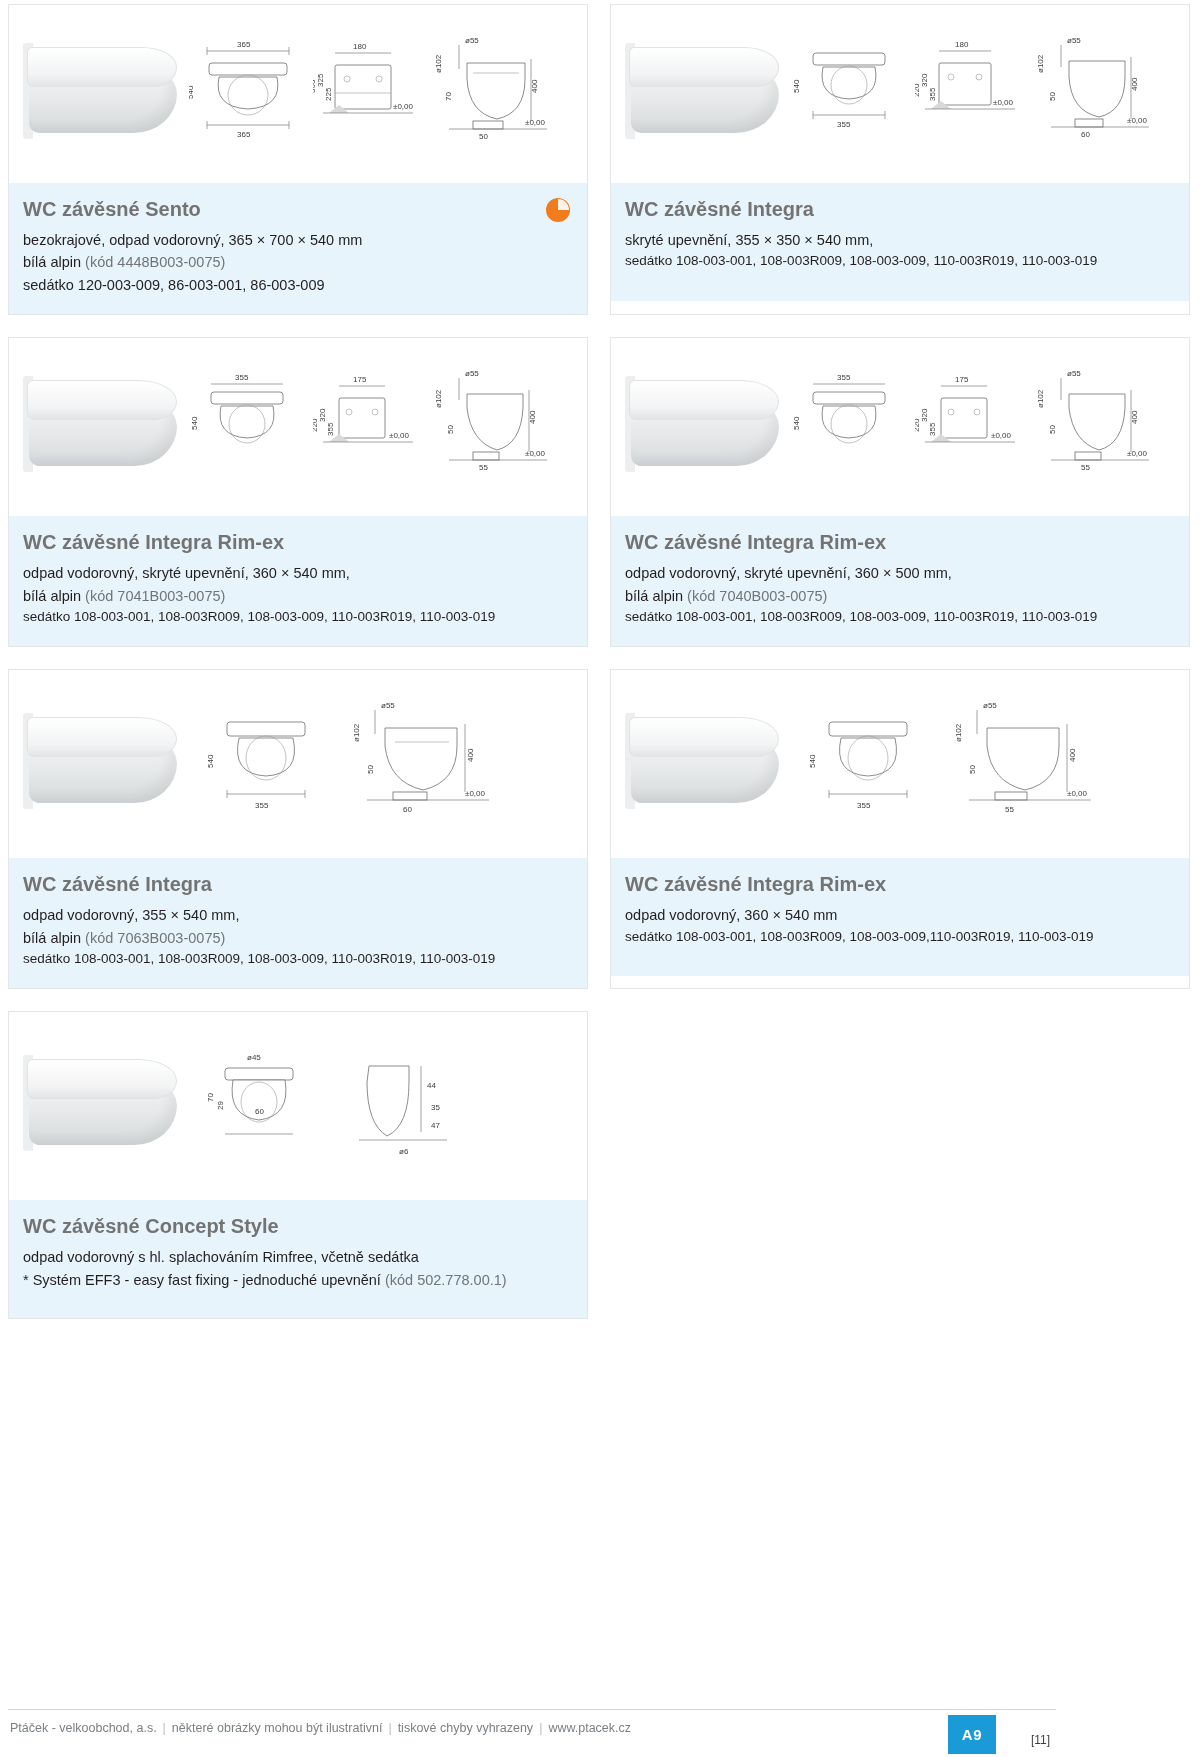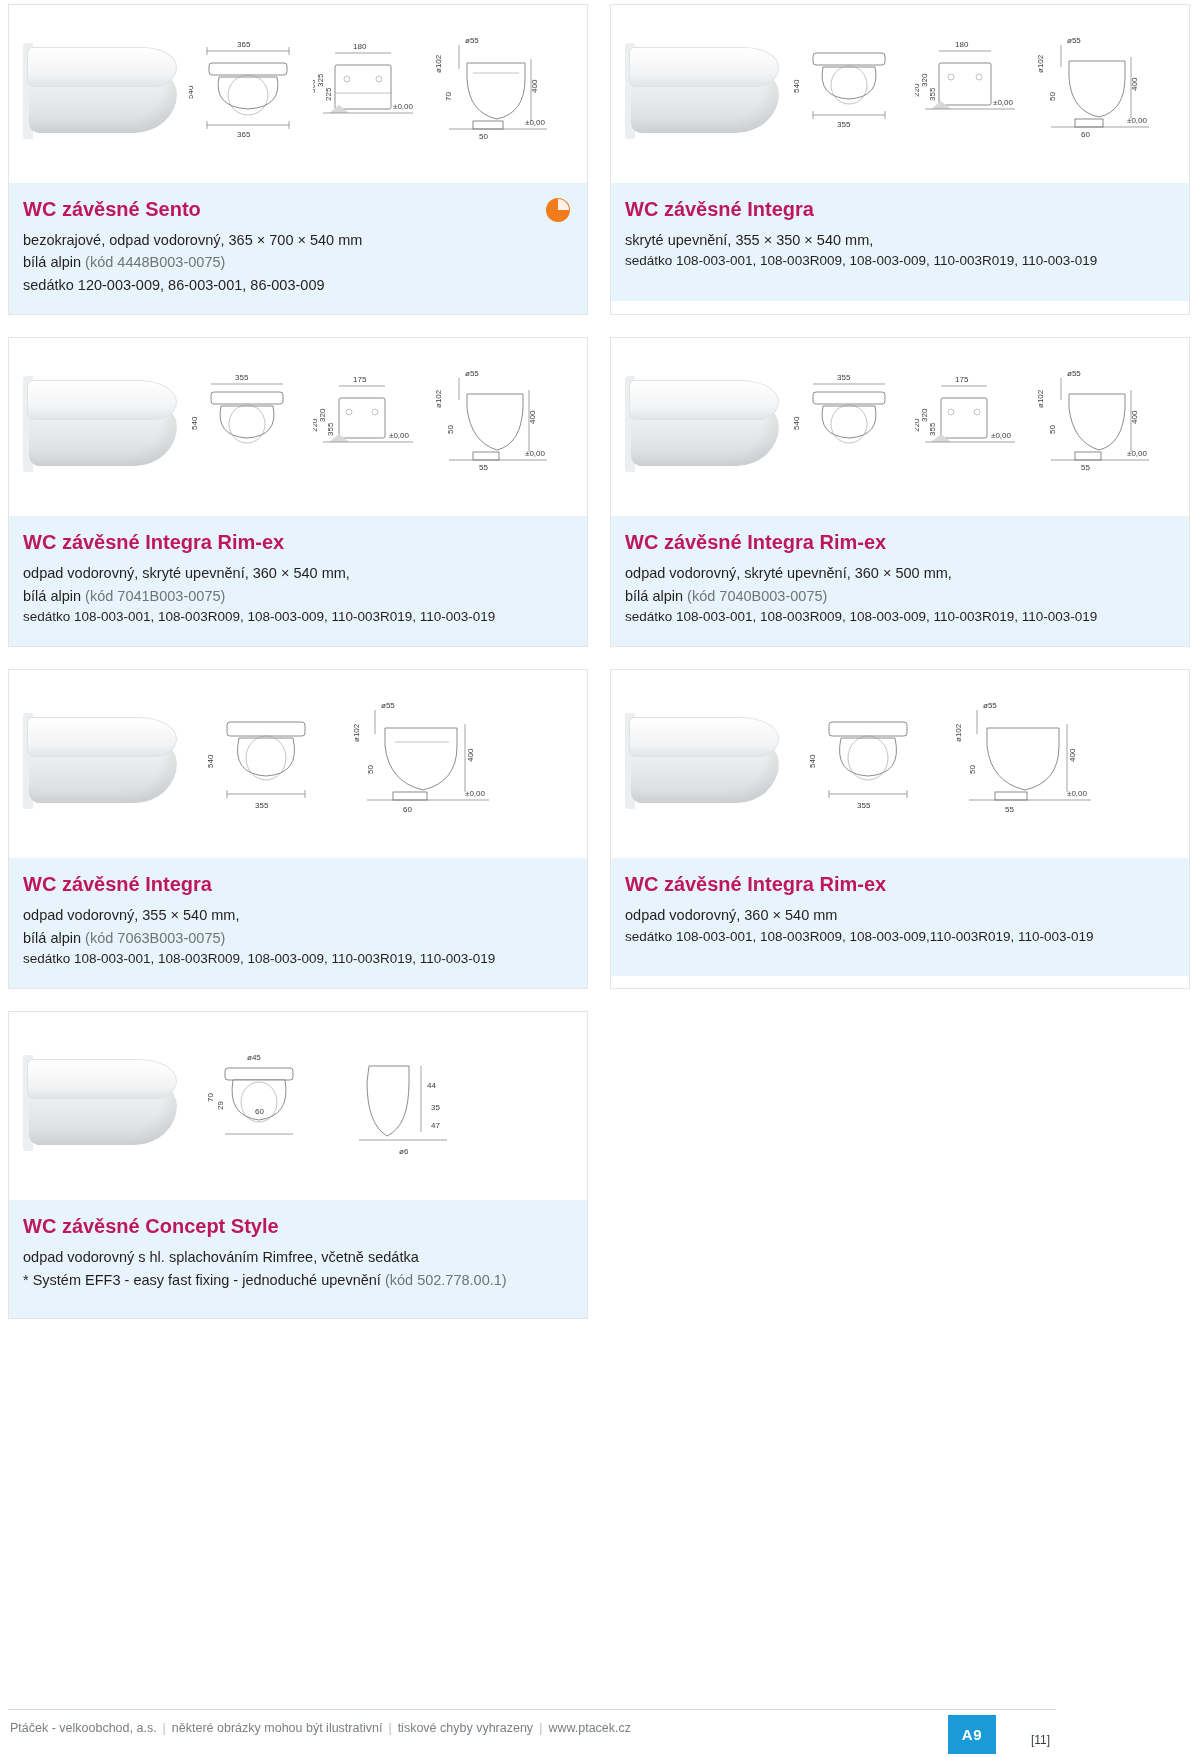--- a/index.html
+++ b/index.html
@@ -53,21 +53,21 @@
     padding: 6px 10px;
   }
   .card-img.tall { height: 188px; }
   .card-info {
     background: #e8f4fb;
     padding: 14px 14px 18px 14px;
     position: relative;
     min-height: 118px;
   }
   .card-title {
-    color: #be185d;
+    color: #737373;
     font-size: 20px;
     font-weight: bold;
     margin: 0 0 8px 0;
     line-height: 1.2;
   }
   .card-line {
     font-size: 14.5px;
     line-height: 1.55;
     color: #231f20;
   }

